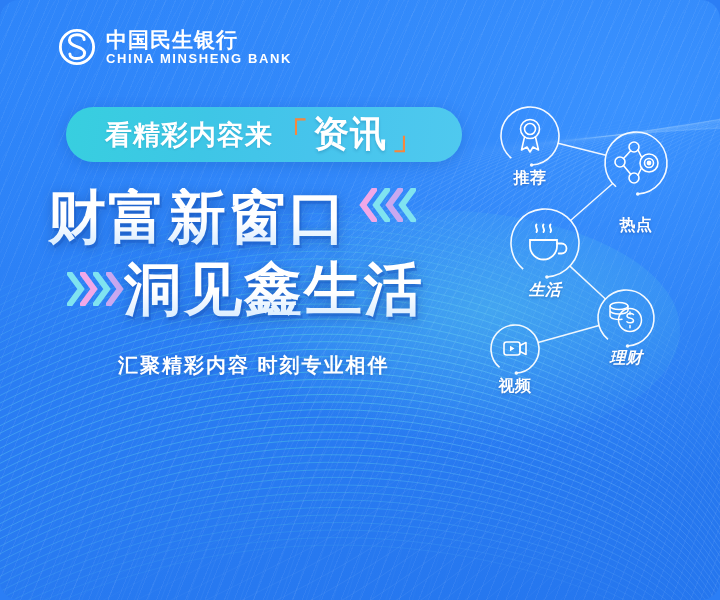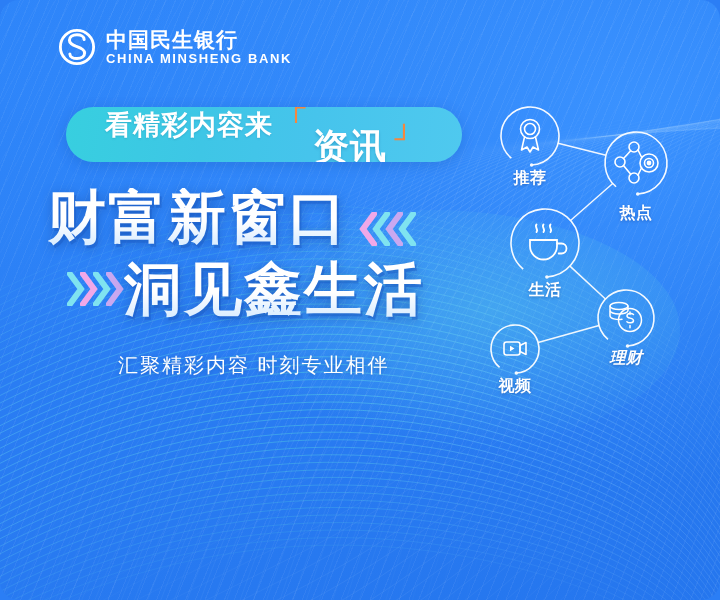--- a/index.html
+++ b/index.html
@@ -59,21 +59,21 @@
     line-height:1; white-space:nowrap;
   }
 
   
   .pill {
     position:absolute; left:66px; top:107px;
     width:396px; height:55px;
     border-radius:28px;
     background:linear-gradient(100deg,#37cfdf 0%, #3ec6e6 35%, #46c4ec 62%, #4fc9ef 100%);
     box-shadow:0 3px 14px rgba(10,60,140,0.20);
-    display:flex; align-items:flex-start; justify-content:center;
+    display:flex; align-items:center; justify-content:center;
     gap:4px;
     overflow:hidden;
   }
   .pill-text {
     color:#ffffff; font-size:27px; font-weight:700; letter-spacing:1px;
     text-shadow:0 1px 2px rgba(0,70,120,0.18);
     white-space:nowrap;
   }
   .brk {
     color:#f5873f; font-size:31px; font-weight:700; line-height:1;
@@ -82,41 +82,41 @@
   .brk.r { top:4px; }
   .pill-key {
     color:#ffffff; font-size:36px; font-weight:800; letter-spacing:1px;
     text-shadow:0 2px 3px rgba(0,70,120,0.22);
     white-space:nowrap; margin:16px 1px;
   }
 
   
   .head1 {
     position:absolute; left:48px; top:188px;
-    display:flex; align-items:flex-end; gap:16px;
+    display:flex; align-items:flex-start; gap:16px;
   }
   .head2 {
     position:absolute; left:72px; top:260px;
     display:flex; align-items:center; 
   }
   .htxt {
     font-size:58px; font-weight:800; letter-spacing:2px; line-height:1;
     color:#ffffff; white-space:nowrap;
     background:linear-gradient(180deg,#ffffff 0%,#ffffff 55%,#d8ecff 100%);
     -webkit-background-clip:text; background-clip:text;
     -webkit-text-fill-color:transparent;
     filter:drop-shadow(2px 3px 0 rgba(30,95,200,0.55)) drop-shadow(0 2px 6px rgba(10,50,130,0.35));
   }
   .chev-group { display:flex; align-items:center; }
   .chev { width:18px; height:34px; margin-left:-5px; }
   .head2 .chev { margin-left:-5px; }
 
   .subtitle {
     position:absolute; left:118px; top:352px;
-    color:#ffffff; font-size:20px; font-weight:400; letter-spacing:2px;
+    color:#ffffff; font-size:20px; font-weight:700; letter-spacing:2px;
     white-space:nowrap;
     text-shadow:0 1px 4px rgba(10,50,130,0.35);
   }
 
   
   .network { position:absolute; left:0; top:0; width:720px; height:600px; }
   .node-label {
     position:absolute; color:#ffffff; font-size:16px; font-weight:700;
     letter-spacing:.5px; transform:translate(-50%,0); white-space:nowrap;
     text-shadow:0 1px 3px rgba(10,50,130,0.4);
@@ -383,19 +383,19 @@
 
     <g stroke="#fff" fill="none" stroke-width="1.6" stroke-linejoin="round">
       <rect x="504" y="342" width="16" height="13" rx="2.5"></rect>
       <path d="M520 345.5 L526 342.5 v12 L520 351.5 z"></path>
       <path d="M510 345.8 L514.5 348.5 L510 351.2 z" fill="#fff" stroke="none"></path>
     </g>
   </svg>
 
   <div id="labels">
       <div class="node-label" style="left: 530px; top: 168px;">推荐</div>
-      <div class="node-label" style="left: 636px; top: 203px; font-family: Liberation Mono, monospace;">热点</div>
-      <div class="node-label" style="left: 545px; top: 280px;">生活</div>
+      <div class="node-label" style="left: 636px; top: 215px; font-family: Liberation Mono, monospace;">热点</div>
+      <div class="node-label" style="left: 545px; top: 280px; font-style: italic;">生活</div>
       <div class="node-label" style="left: 626px; top: 348px; font-style: italic;">理财</div>
       <div class="node-label" style="left: 515px; top: 376px; font-family: Liberation Serif, serif;">视频</div>
     </div>
 
 </div>
 
 </body></html>

